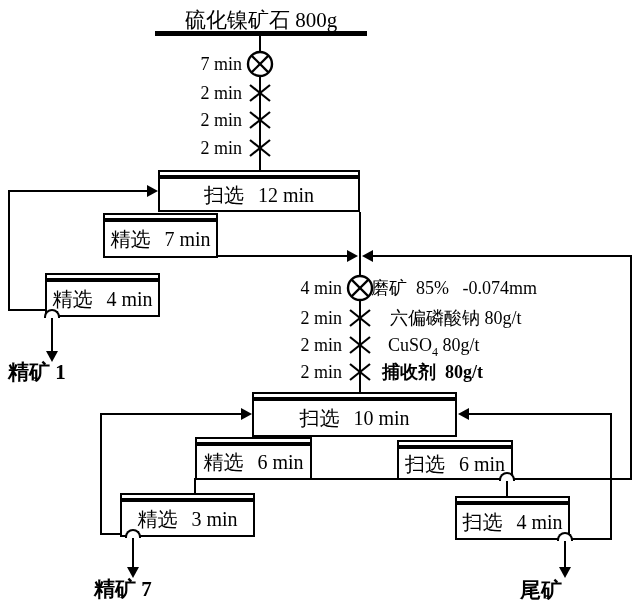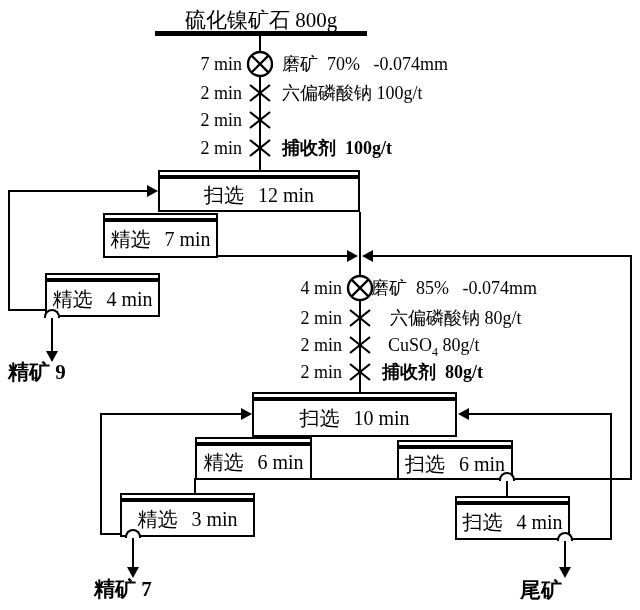--- a/index.html
+++ b/index.html
@@ -44,41 +44,38 @@
 
   <div class="vline" style="left:259px;top:36px;height:134px;"></div>
   <div class="vline" style="left:359px;top:212px;height:180px;"></div>
 
   <div class="rtime" style="left:180px;top:54px;">7 min</div>
   <svg class="icon" style="left:246px;top:50px;" width="28" height="28" viewBox="0 0 28 28">
     <circle cx="14" cy="14" r="12" fill="#fff" stroke="#000" stroke-width="2.4"></circle>
     <line x1="5.6" y1="5.6" x2="22.4" y2="22.4" stroke="#000" stroke-width="2.2"></line>
     <line x1="5.6" y1="22.4" x2="22.4" y2="5.6" stroke="#000" stroke-width="2.2"></line>
   </svg>
-  <div class="rdesc" style="left:282px;top:54px;">磨矿  70%   -0.074mm</div>
 
   <div class="rtime" style="left:180px;top:83px;">2 min</div>
   <svg class="icon" style="left:248px;top:84px;" width="24" height="18" viewBox="0 0 24 18">
     <line x1="2" y1="1" x2="22" y2="17" stroke="#000" stroke-width="2.2"></line>
       <line x1="2" y1="17" x2="22" y2="1" stroke="#000" stroke-width="2.2"></line>
   </svg>
-  <div class="rdesc" style="left:282px;top:83px;">六偏磷酸钠 100g/t</div>
 
   <div class="rtime" style="left:180px;top:110px;">2 min</div>
   <svg class="icon" style="left:248px;top:111px;" width="24" height="18" viewBox="0 0 24 18">
     <line x1="2" y1="1" x2="22" y2="17" stroke="#000" stroke-width="2.2"></line>
       <line x1="2" y1="17" x2="22" y2="1" stroke="#000" stroke-width="2.2"></line>
   </svg>
 
   <div class="rtime" style="left:180px;top:138px;">2 min</div>
   <svg class="icon" style="left:248px;top:139px;" width="24" height="18" viewBox="0 0 24 18">
     <line x1="2" y1="1" x2="22" y2="17" stroke="#000" stroke-width="2.2"></line>
       <line x1="2" y1="17" x2="22" y2="1" stroke="#000" stroke-width="2.2"></line>
   </svg>
-  <div class="rdesc bold" style="left:282px;top:138px;">捕收剂  100g/t</div>
 
   <div class="fbox" style="left:158px;top:170px;width:202px;height:42px;">
     <span>扫选</span>
       <span>12 min</span>
   </div>
   <div class="fbox" style="left:103px;top:213px;width:115px;height:45px;">
     <span>精选</span>
       <span>7 min</span>
   </div>
   <div class="fbox" style="left:45px;top:273px;width:115px;height:44px;">
@@ -93,21 +90,21 @@
 
   <div class="hline" style="left:218px;top:255px;width:130px;"></div>
   <div class="ar r" style="left:347px;top:250px;"></div>
   <div class="hline" style="left:372px;top:255px;width:260px;"></div>
   <div class="ar l" style="left:362px;top:250px;"></div>
   <div class="vline" style="left:630px;top:255px;height:225px;"></div>
 
   <div class="hop" style="left:44px;top:309px;"></div>
   <div class="vline" style="left:51px;top:317px;height:37px;"></div>
   <div class="ar d" style="left:46px;top:351px;"></div>
-  <div class="product" style="left:8px;top:361px;">精矿 9</div>
+  <div class="product" style="left:8px;top:361px;">精矿 1</div>
 
   <div class="rtime" style="left:280px;top:278px;">4 min</div>
   <svg class="icon" style="left:346px;top:274px;" width="28" height="28" viewBox="0 0 28 28">
     <circle cx="14" cy="14" r="12" fill="#fff" stroke="#000" stroke-width="2.4"></circle>
     <line x1="5.6" y1="5.6" x2="22.4" y2="22.4" stroke="#000" stroke-width="2.2"></line>
     <line x1="5.6" y1="22.4" x2="22.4" y2="5.6" stroke="#000" stroke-width="2.2"></line>
   </svg>
   <div class="rdesc" style="left:371px;top:278px;">磨矿  85%   -0.074mm</div>
 
   <div class="rtime" style="left:280px;top:308px;">2 min</div>

